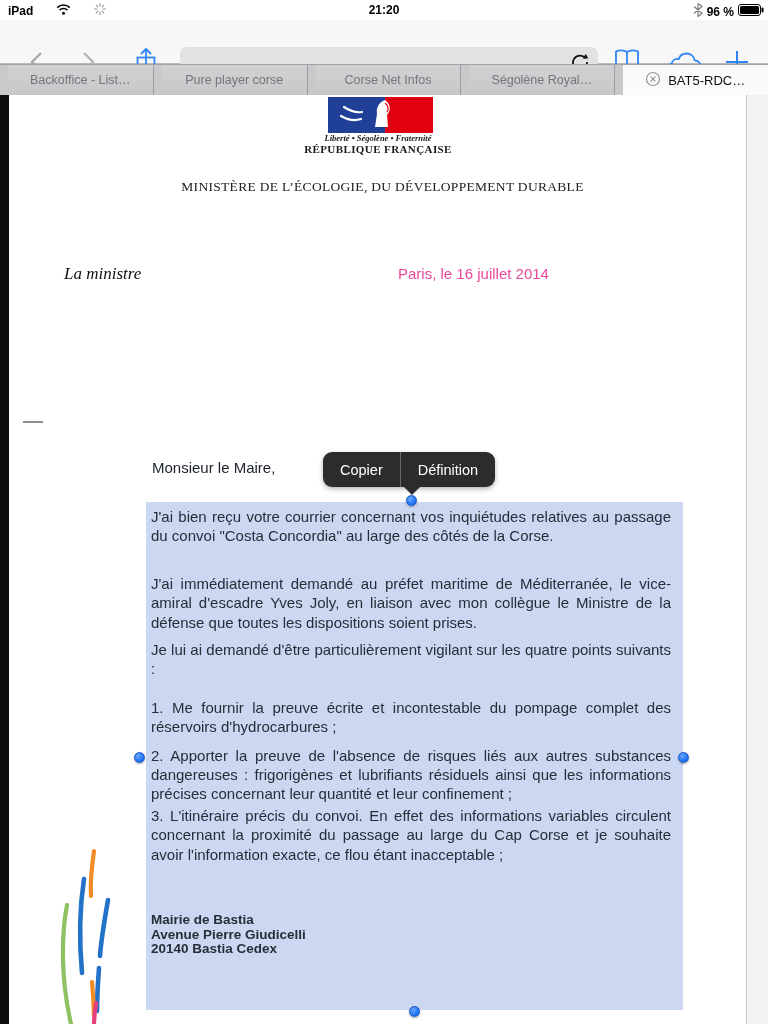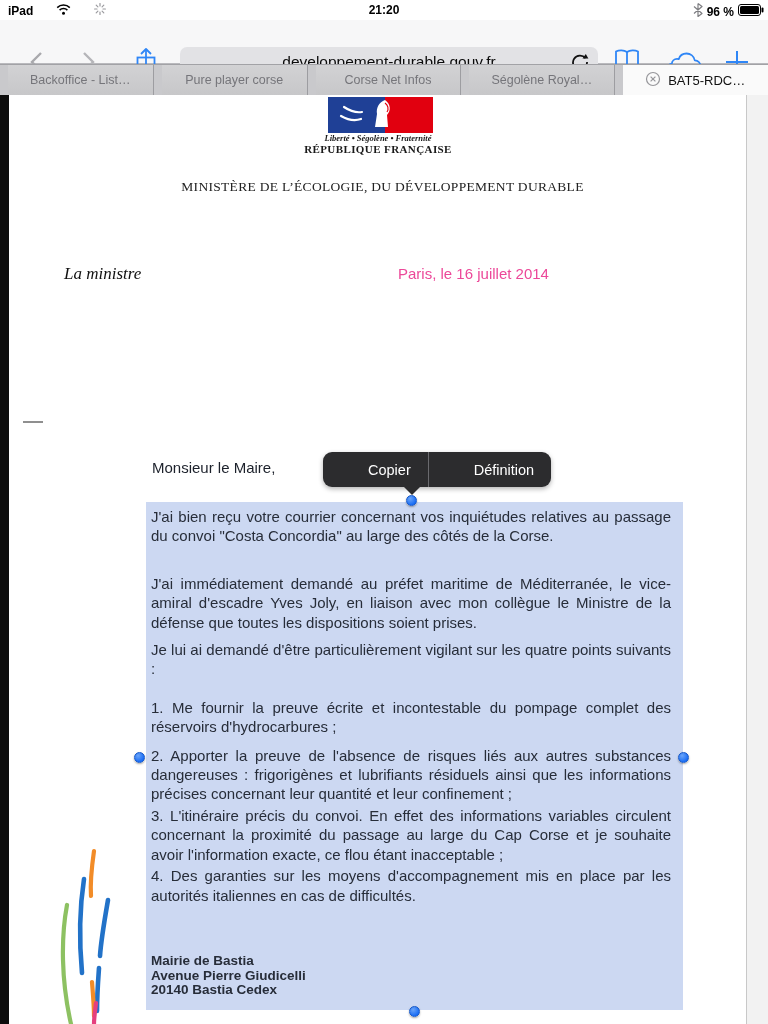--- a/index.html
+++ b/index.html
@@ -40,21 +40,21 @@
   .ministry{left:150px;top:178px;width:465px;text-align:center;font-family:"Liberation Serif",serif;
             font-size:13.5px;letter-spacing:.3px;color:#222;line-height:17px;}
   .minister{left:64px;top:264px;font-family:"Liberation Serif",serif;font-style:italic;font-size:17px;color:#111;}
   .dateline{left:398px;top:265px;font-size:15px;color:#ec4899;}
   .fold-mark{left:23px;top:421px;width:20px;height:2px;background:#8f8f8f;}
   .salutation{left:152px;top:459px;font-size:15px;color:#1c212b;}
 
   
   .sel-menu{left:323px;top:452px;height:35px;background:#2c2c2e;border-radius:9px;display:flex;align-items:stretch;
             box-shadow:0 2px 5px rgba(0,0,0,.3);}
-  .sel-menu .item{display:flex;align-items:center;padding:2px 17px;color:#fff;font-size:14.5px;cursor:pointer;margin-left:28px;}
+  .sel-menu .item{display:flex;align-items:center;padding:2px 17px;color:#fff;font-size:14.5px;cursor:pointer;}
   .sel-menu .div{width:1px;background:#6a6a6e;margin:0;}
   .sel-caret{left:403px;top:486px;width:0;height:0;border:9px solid transparent;border-bottom-width:0;border-top:9px solid #2c2c2e;}
 
   
   .selection{left:146px;top:502px;width:537px;height:508px;background:#ccd8f2;box-sizing:border-box;
              padding:5px 12px 0 5px;color:#272d39;}
   .selection p{margin:0;font-size:15px;line-height:19.4px;text-align:justify;}
   .recipient{font-weight:bold;font-size:13.5px;line-height:14.6px;margin-top:49px;}
 
   
@@ -123,21 +123,20 @@
       </svg>
   </div>
   <div class="abs" style="left:133px;top:27px;">
     <svg width="26" height="31" viewBox="0 0 26 31">
       <rect x="4.5" y="10.5" width="17" height="17" fill="none" stroke="#2f86f6" stroke-width="1.8"></rect>
       <line x1="13" y1="2.5" x2="13" y2="18" stroke="#2f86f6" stroke-width="1.8"></line>
       <polyline points="8,7 13,2 18,7" fill="none" stroke="#2f86f6" stroke-width="1.8" stroke-linejoin="round"></polyline>
     </svg>
   </div>
   <div class="abs url-field">
-    <span>developpement-durable.gouv.fr</span>
     <span class="url-refresh">
       <svg width="18" height="18" viewBox="0 0 18 18">
         <path d="M14.5 5.2 A7 7 0 1 0 16 9" fill="none" stroke="#111" stroke-width="1.8"></path>
         <polygon points="11.5,5.4 17.4,5.4 14.8,1 " fill="#111"></polygon>
       </svg>
     </span>
   </div>
   <div class="abs" style="left:613px;top:29px;">
     <svg width="28" height="26" viewBox="0 0 28 26">
       <path d="M14 3 C11 1 6 1 3 2.5 L3 23 C6 21.5 11 21.5 14 23.5 C17 21.5 22 21.5 25 23 L25 2.5 C22 1 17 1 14 3 Z" fill="none" stroke="#2f86f6" stroke-width="1.8"></path>
@@ -215,21 +214,20 @@
 </div>
 <div class="abs sel-caret"></div>
 
 <div class="abs selection">
   <p style="margin-bottom:28px">J'ai bien reçu votre courrier concernant vos inquiétudes relatives au passage du convoi "Costa Concordia" au large des côtés de la Corse.</p>
   <p style="margin-bottom:8px">J'ai immédiatement demandé au préfet maritime de Méditerranée, le vice-amiral d'escadre Yves Joly, en liaison avec mon collègue le Ministre de la défense que toutes les dispositions soient prises.</p>
   <p style="margin-bottom:19px">Je lui ai demandé d'être particulièrement vigilant sur les quatre points suivants :</p>
   <p style="margin-bottom:9px">1. Me fournir la preuve écrite et incontestable du pompage complet des réservoirs d'hydrocarbures ;</p>
   <p style="margin-bottom:2px">2. Apporter la preuve de l'absence de risques liés aux autres substances dangereuses : frigorigènes et lubrifiants résiduels ainsi que les informations précises concernant leur quantité et leur confinement ;</p>
   <p style="margin-bottom:2px">3. L'itinéraire précis du convoi. En effet des informations variables circulent concernant la proximité du passage au large du Cap Corse et je souhaite avoir l'information exacte, ce flou étant inacceptable ;</p>
-  <p style="margin-bottom:0">4. Des garanties sur les moyens d'accompagnement mis en place par les autorités italiennes en cas de difficultés.</p>
   <div class="recipient">
     <div>Mairie de Bastia</div>
     <div>Avenue Pierre Giudicelli</div>
     <div>20140 Bastia Cedex</div>
   </div>
 </div>
 
 <div class="handle" style="left:406px;top:495px;"></div>
 <div class="handle" style="left:134px;top:752px;"></div>
 <div class="handle" style="left:678px;top:752px;"></div>

